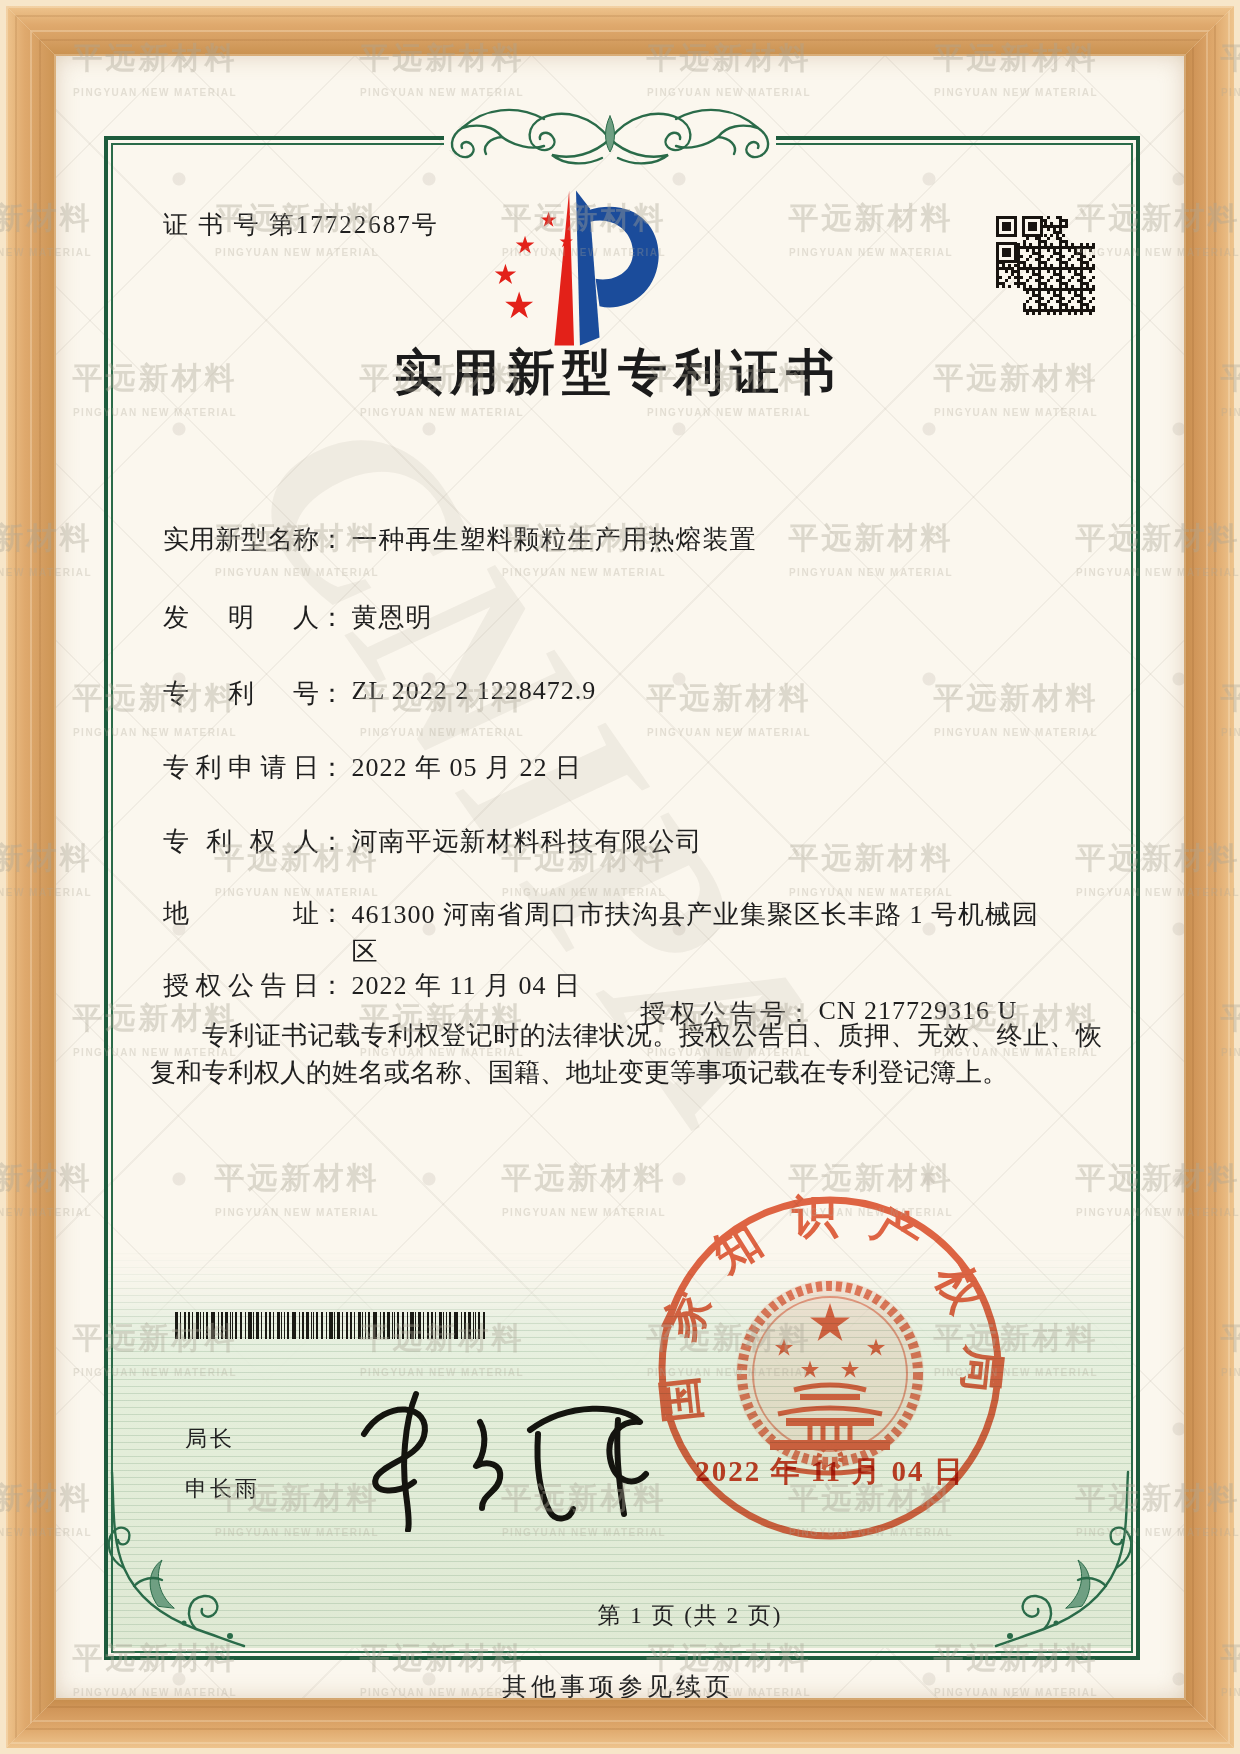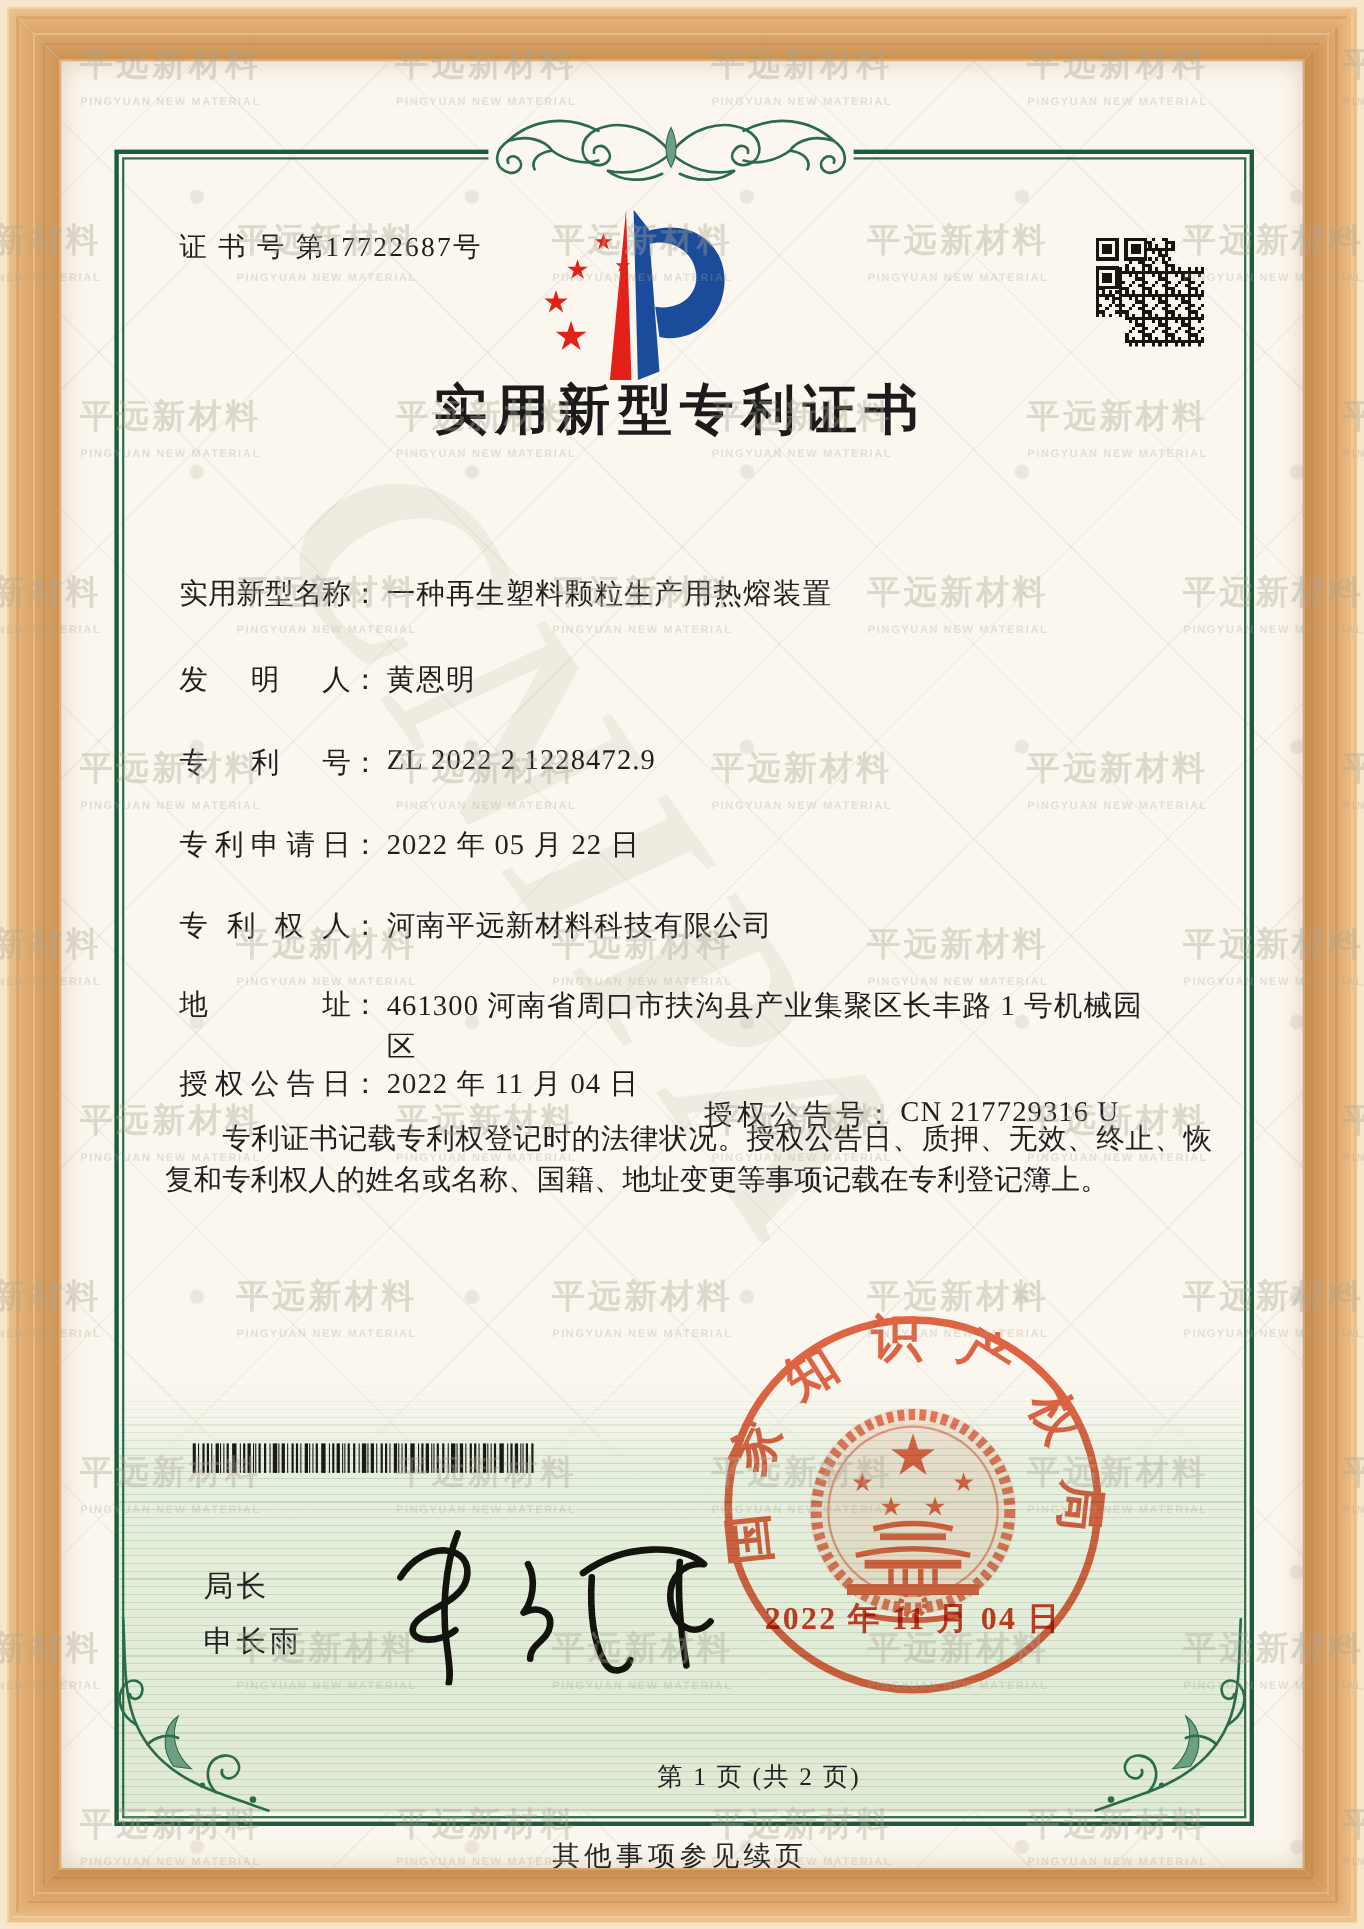--- a/index.html
+++ b/index.html
@@ -64,21 +64,21 @@
   .flabel{display:inline-block;width:156px;text-align:justify;text-align-last:justify;vertical-align:top;}
   .fcolon{display:inline-block;vertical-align:top;}
   .fvalue{display:inline-block;vertical-align:top;letter-spacing:1px;}
   .field.wrap .fvalue{white-space:normal;width:712px;line-height:37px;}
   .field .group2{position:absolute;left:477px;top:0;white-space:nowrap;margin-top:28px;}
   .group2 .flabel{width:146px;}
   .paras{position:absolute;left:150px;top:1018px;width:952px;z-index:5;font-size:26px;line-height:36.5px;
          color:#1f1f1f;text-align:justify;}
   .paras p{margin:0;text-indent:2em;}
   .barcode{position:absolute;left:175px;top:1312px;z-index:5;}
-  .signer{position:absolute;left:185px;z-index:5;font-size:27px;color:#222;letter-spacing:3px;}
+  .signer{position:absolute;left:185px;z-index:5;font-size:22px;color:#222;letter-spacing:3px;}
   .sig{position:absolute;left:330px;top:1382px;z-index:5;}
   .sig path{fill:none;stroke:#14140f;stroke-width:6;stroke-linecap:round;stroke-linejoin:round;}
   
   .seal{position:absolute;left:648px;top:1186px;width:364px;height:364px;z-index:6;
         mix-blend-mode:multiply;opacity:.92;}
   .seal svg text{font-family:"Liberation Serif","DejaVu Serif",serif;font-weight:700;}
   .seal-date{position:absolute;left:650px;top:1452px;width:360px;z-index:6;text-align:center;
              font-size:29px;font-weight:700;color:#cf4229;letter-spacing:2px;mix-blend-mode:multiply;}
   .pagefoot{position:absolute;left:104px;top:1600px;width:1172px;z-index:5;text-align:center;
             font-size:23px;color:#222;letter-spacing:2px;}

